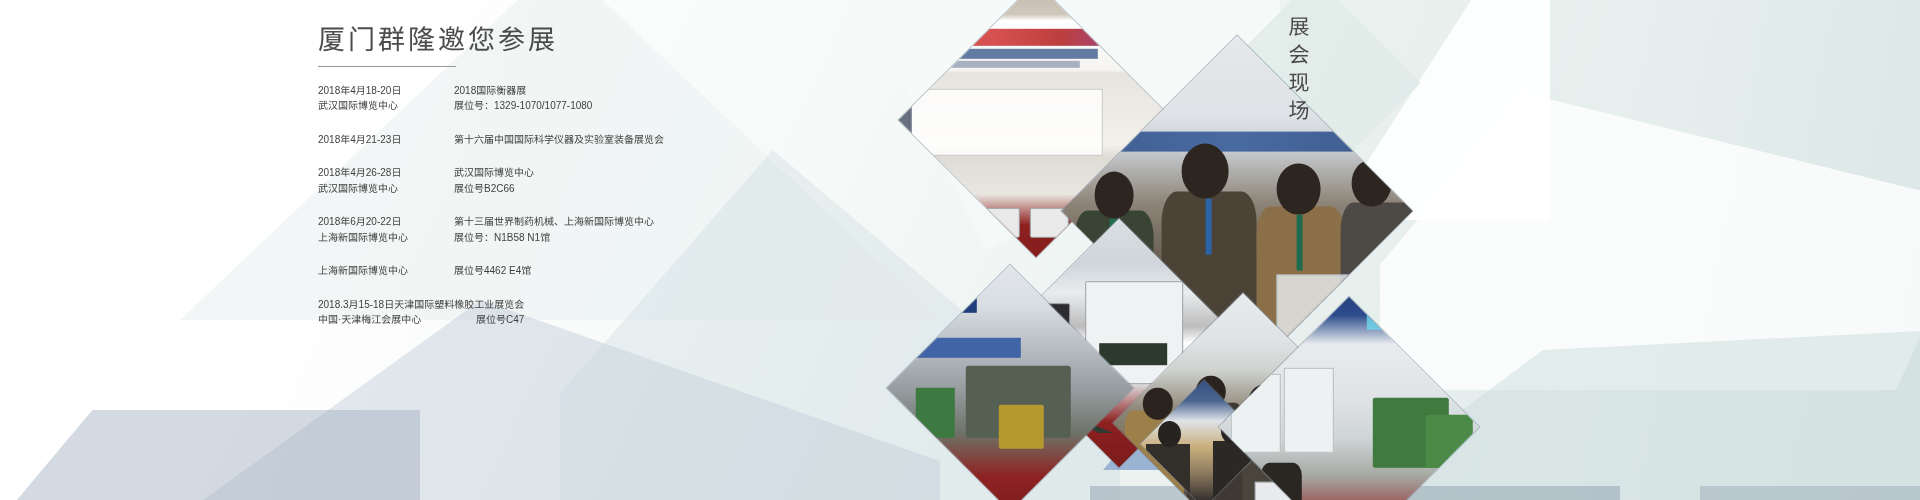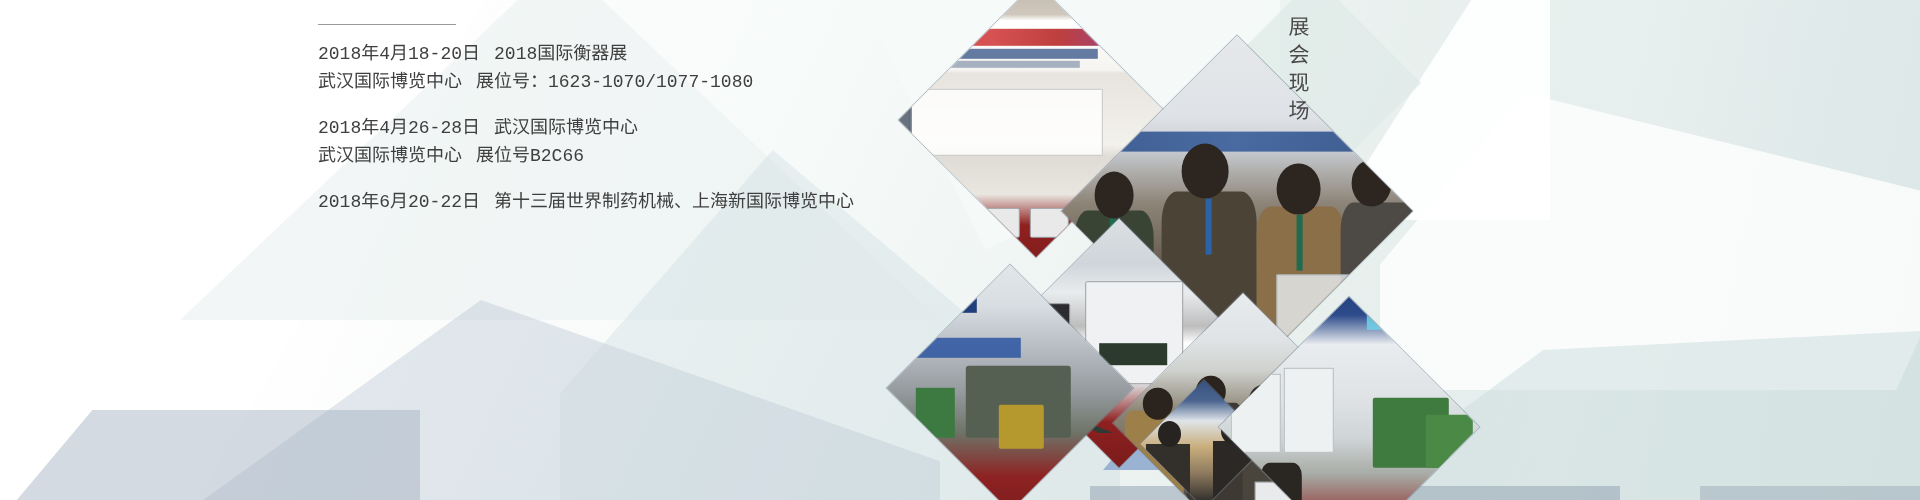--- a/index.html
+++ b/index.html
@@ -146,24 +146,24 @@
   }
   .title-rule {
     width: 138px;
     height: 1px;
     background: #9a9a9a;
     margin: 0 0 16px 0;
   }
   .entry {
     margin-bottom: 18px;
     color: #3f3f3f;
-    font-size: 18px;
+    font-size: 10px;
     line-height: 1.55;
     white-space: nowrap;
-    font-family: Liberation Mono, monospace;
+    font-family: Liberation Sans, sans-serif;
   }
   .entry .row {
     display: block;
   }
   .entry .c1 {
     display: inline-block;
     min-width: 122px;
   }
   .entry .c2 {
     display: inline-block;
@@ -415,53 +415,69 @@
   <div class="poly poly-5"></div>
   <div class="poly poly-6"></div>
   <div class="poly poly-7"></div>
   <div class="poly poly-9"></div>
   <div class="bar bar-a"></div>
   <div class="bar bar-b"></div>
   <div class="tri tri-1"></div>
   <div class="tri tri-2"></div>
 
   <div class="content">
+    <h1 class="title">厦门群隆邀您参展</h1>
     <div class="title-rule"></div>
 
     <div class="entry">
       <span class="row r1">
         <span class="c1">2018年4月18-20日</span><span class="c2">2018国际衡器展</span>
       </span>
       <span class="row r2">
-        <span class="c1">武汉国际博览中心</span><span class="c2">展位号：1623-1070/1077-1080</span>
+        <span class="c1">武汉国际博览中心</span><span class="c2">展位号：1329-1070/1077-1080</span>
       </span>
     </div>
 
     <div class="entry">
+      <span class="row r1">
+        <span class="c1">2018年4月21-23日</span><span class="c2">第十六届中国国际科学仪器及实验室装备展览会</span>
+      </span>
     </div>
 
     <div class="entry">
       <span class="row r1">
         <span class="c1">2018年4月26-28日</span><span class="c2">武汉国际博览中心</span>
       </span>
       <span class="row r2">
         <span class="c1">武汉国际博览中心</span><span class="c2">展位号B2C66</span>
       </span>
     </div>
 
     <div class="entry">
       <span class="row r1">
         <span class="c1">2018年6月20-22日</span><span class="c2">第十三届世界制药机械、上海新国际博览中心</span>
       </span>
+      <span class="row r2">
+        <span class="c1">上海新国际博览中心</span><span class="c2">展位号：N1B58 N1馆</span>
+      </span>
     </div>
 
     <div class="entry">
+      <span class="row r2">
+        <span class="c1">上海新国际博览中心</span><span class="c2">展位号4462 E4馆</span>
+      </span>
     </div>
 
     <div class="entry last">
+      <span class="row r1">
+        <span class="c1">2018.3月15-18日天津国际塑料橡胶工业展览会</span>
+      </span>
+      <span class="row r2">
+        <span class="c1">中国·天津梅江会展中心</span><span class="c2">展位号C47</span>
+      </span>
     </div>
   </div>
 
   <div class="label-dia"></div>
   <div class="vlabel">展会现场</div>
 
   <div class="collage">
 
     <div class="dia d1">
       <div class="inner">

